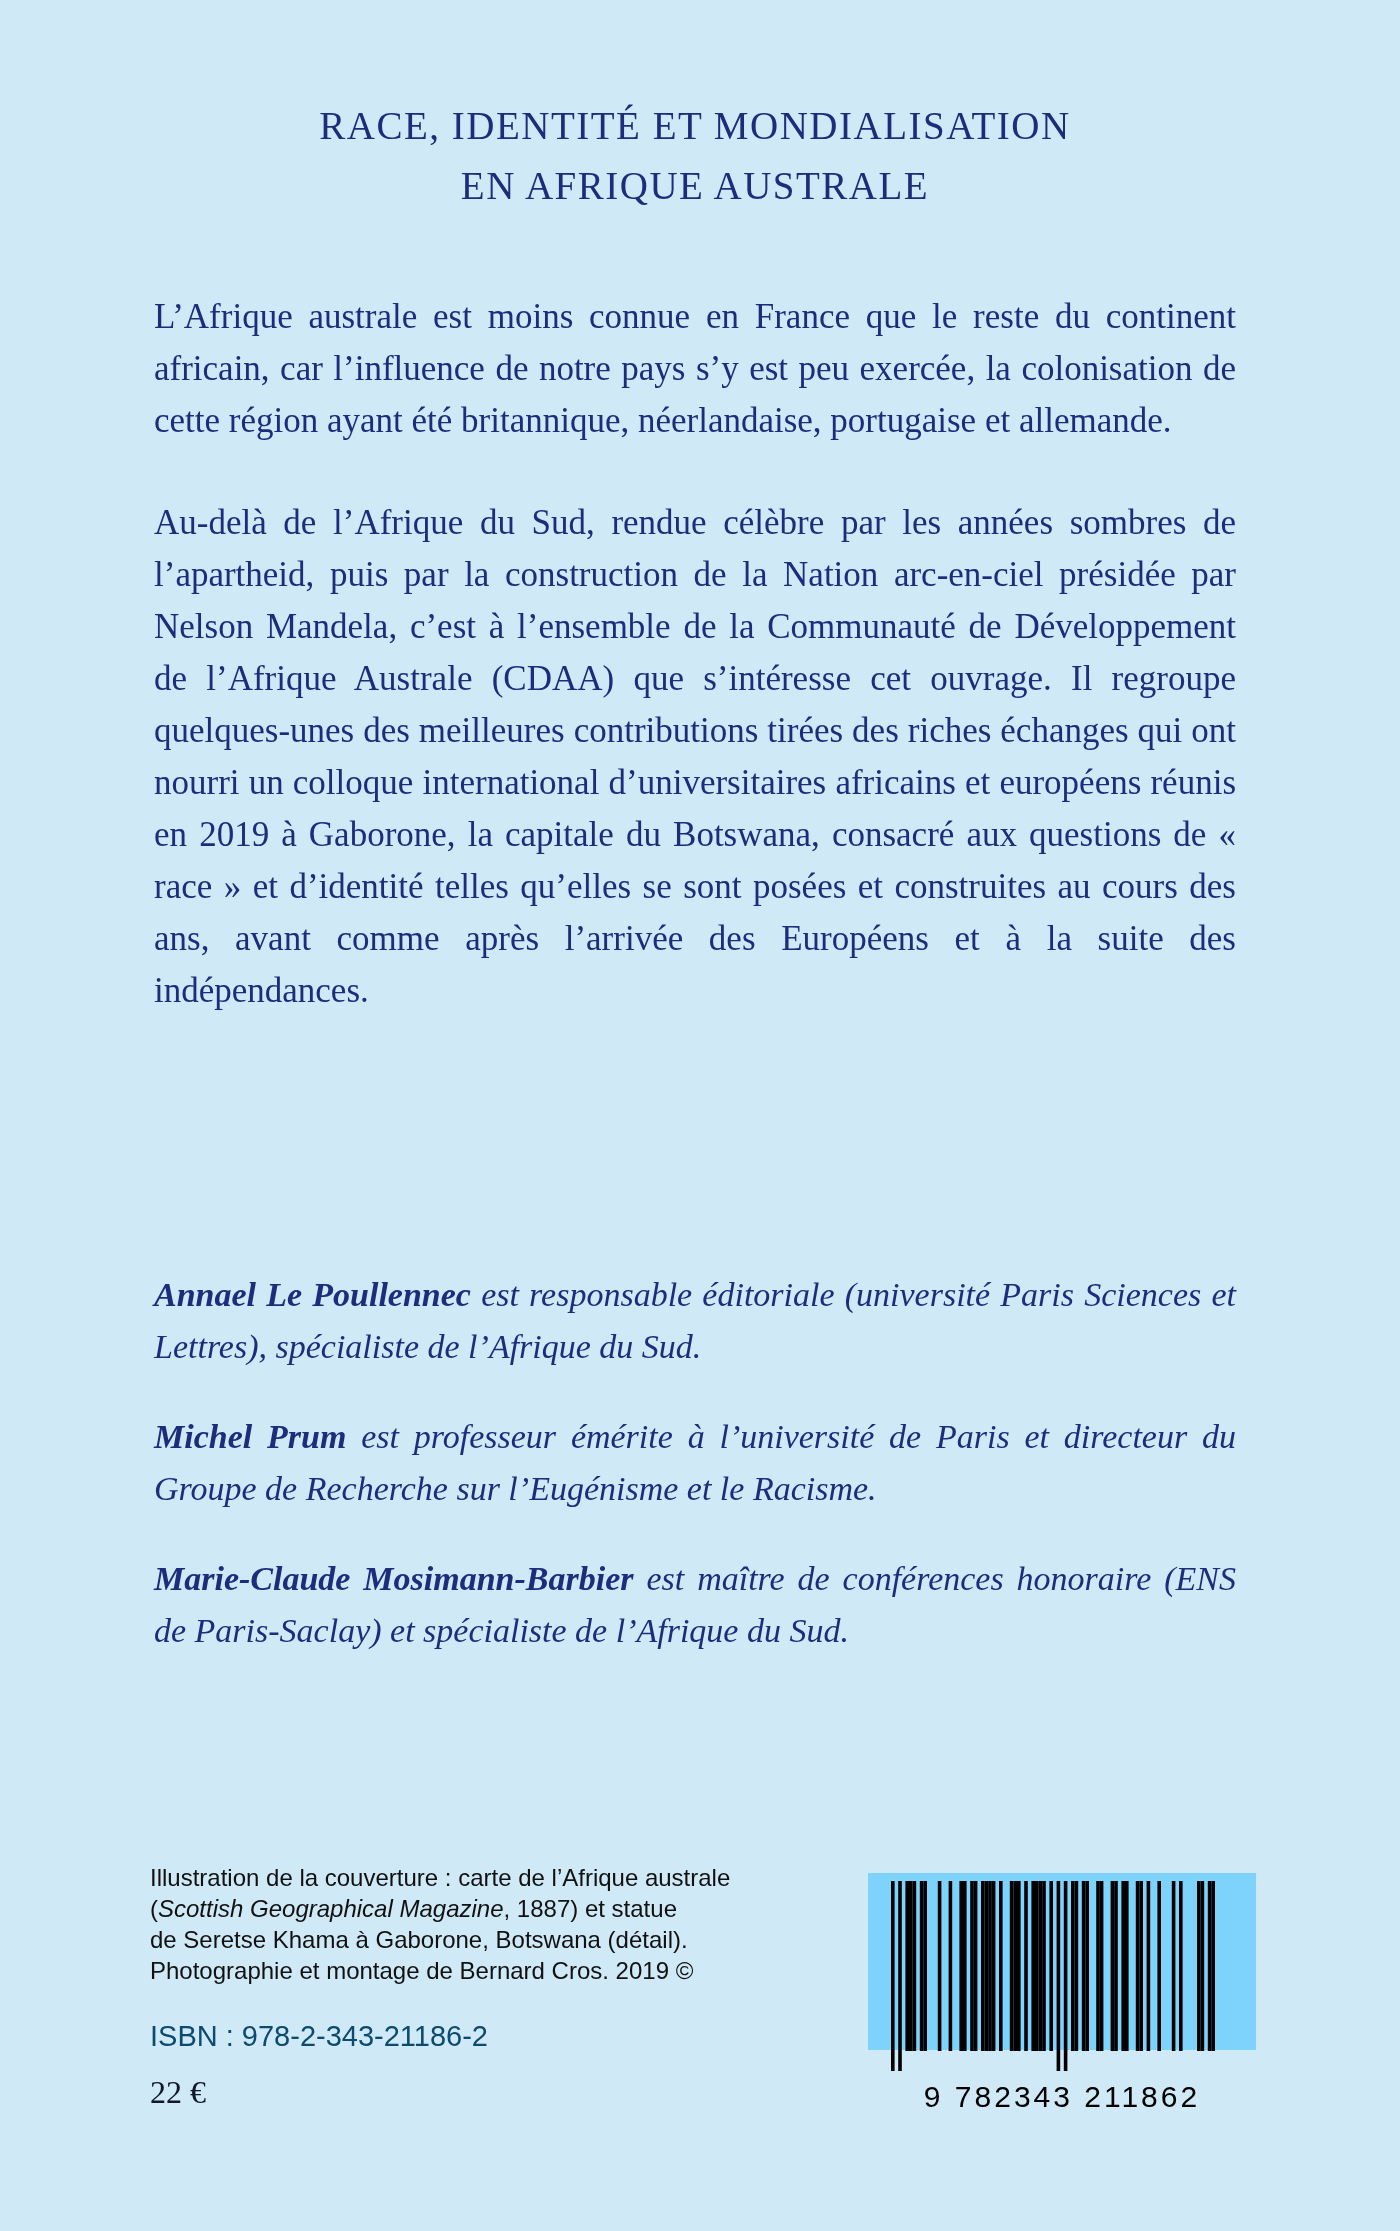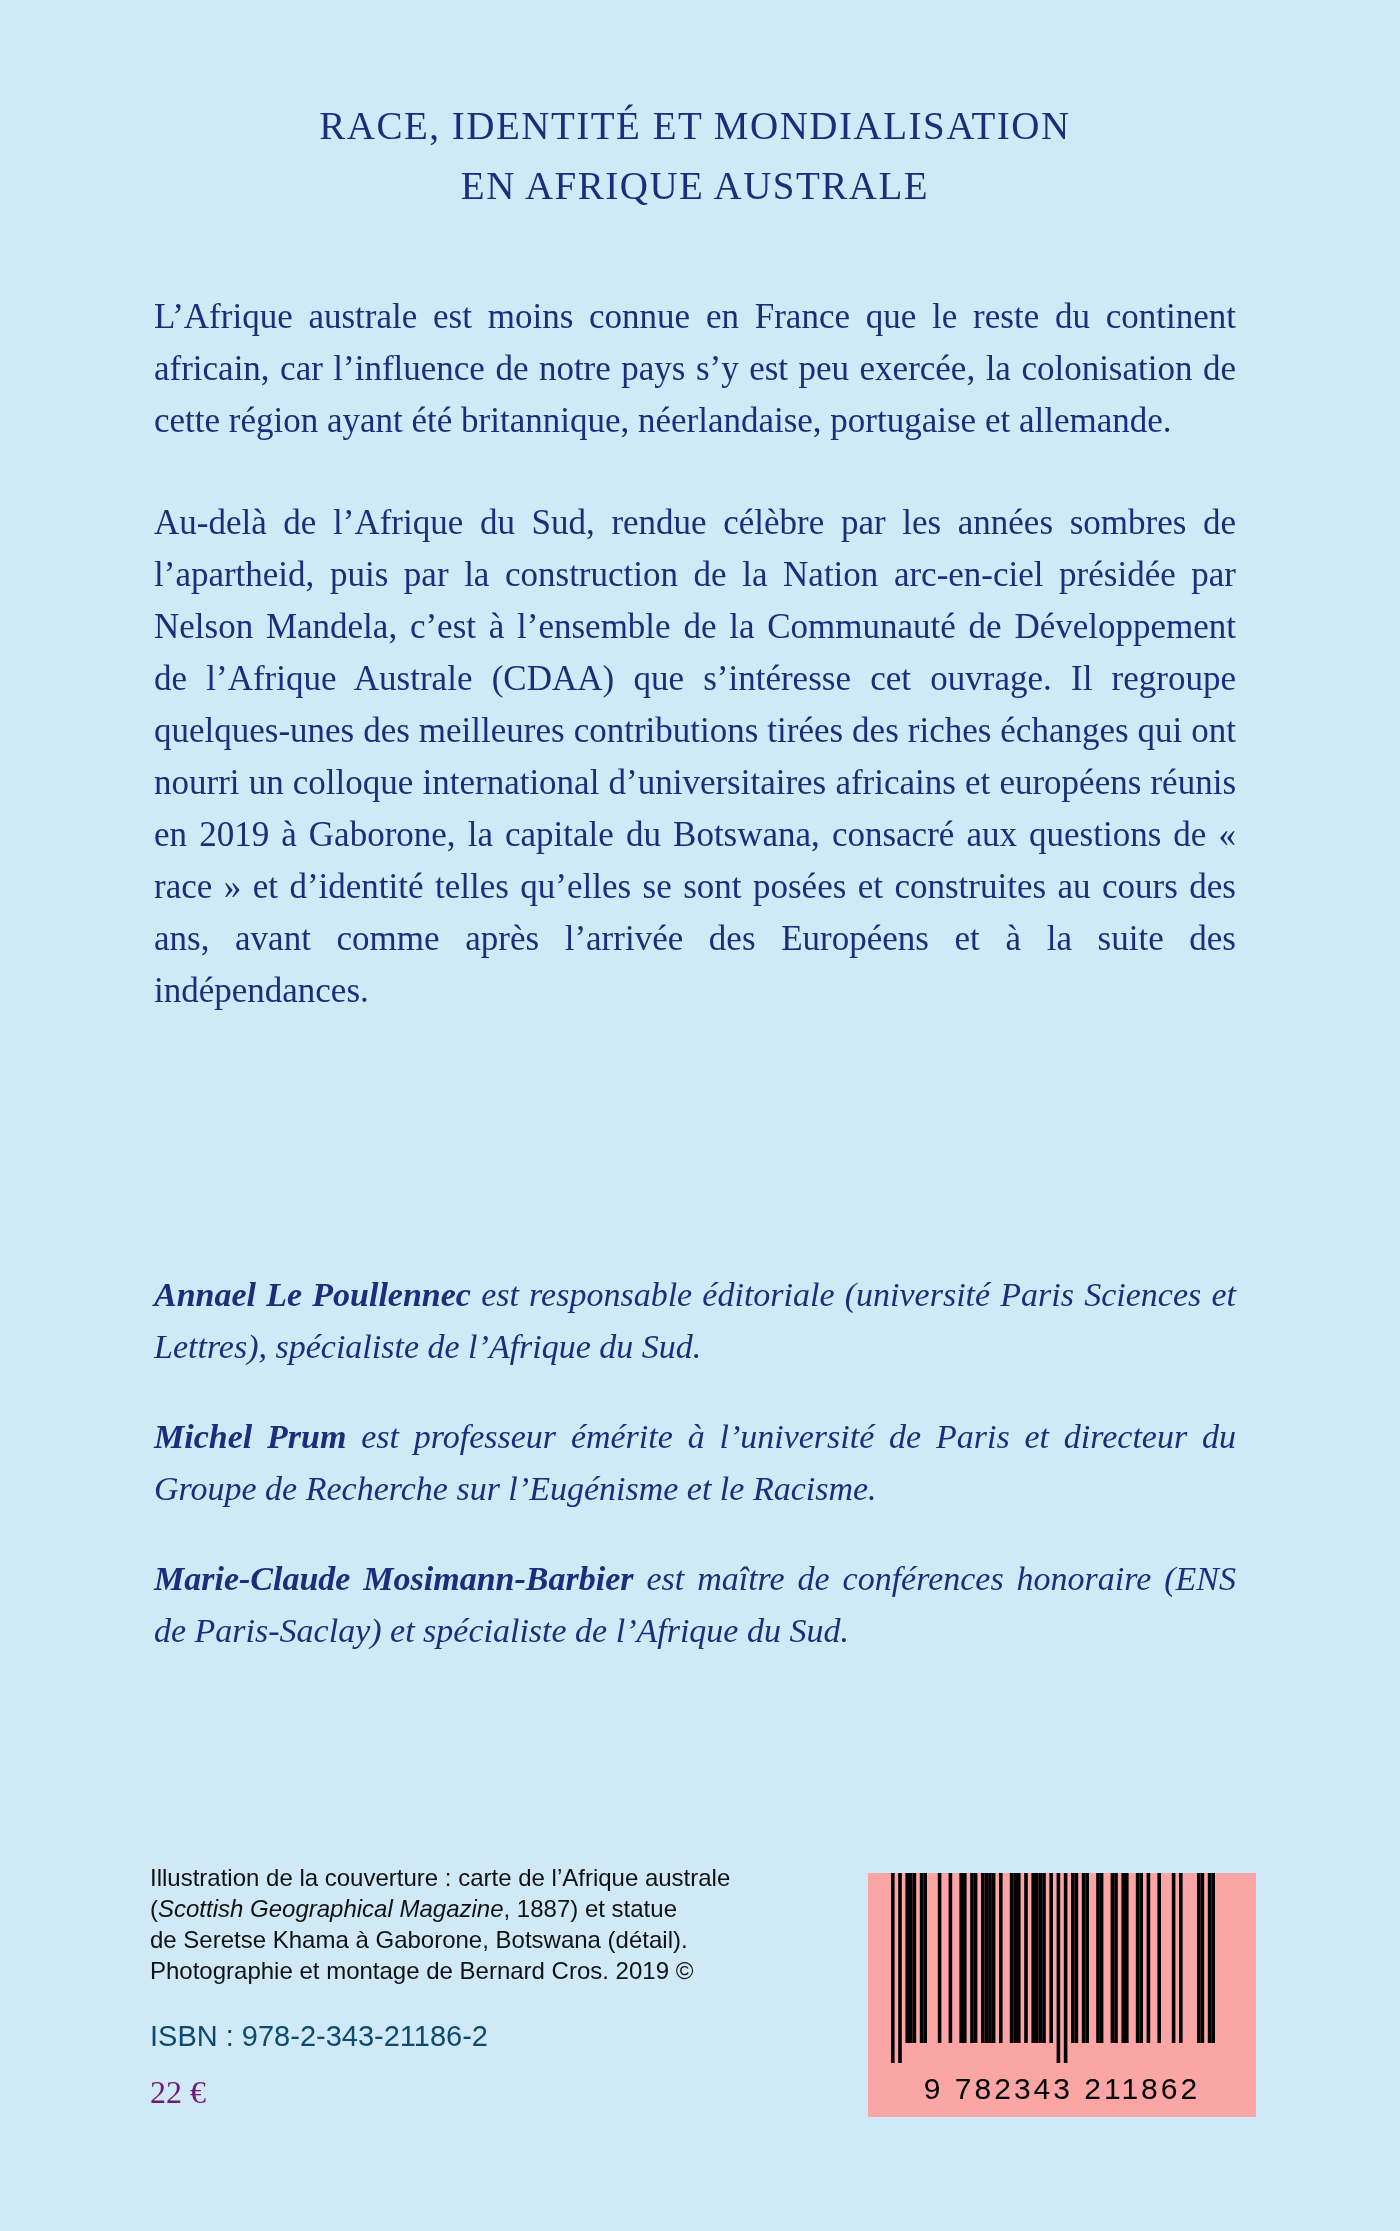--- a/index.html
+++ b/index.html
@@ -67,32 +67,33 @@
     font-family: "Liberation Sans", sans-serif;
     font-size: 29px;
     color: #0c4a6e;
   }
   .price {
     position: absolute;
     top: 2074px;
     left: 150px;
     font-family: "Liberation Serif", serif;
     font-size: 32px;
-    color: #701a75;
+    color: #0f172a;
   }
   .barcode {
     position: absolute;
     left: 868px;
     top: 1873px;
     width: 388px;
-    height: 244px;
-    background: #fca5a5;
+    height: 177px;
+    background: #7dd3fc;
     display: flex;
     align-items: flex-start;
     justify-content: center;
+    padding-top: 8px;
     box-sizing: border-box;
   }
   .barcode svg { display: block; }
 </style>
 </head>
 <body>
 
 <div class="page">
 
   <div class="title">

